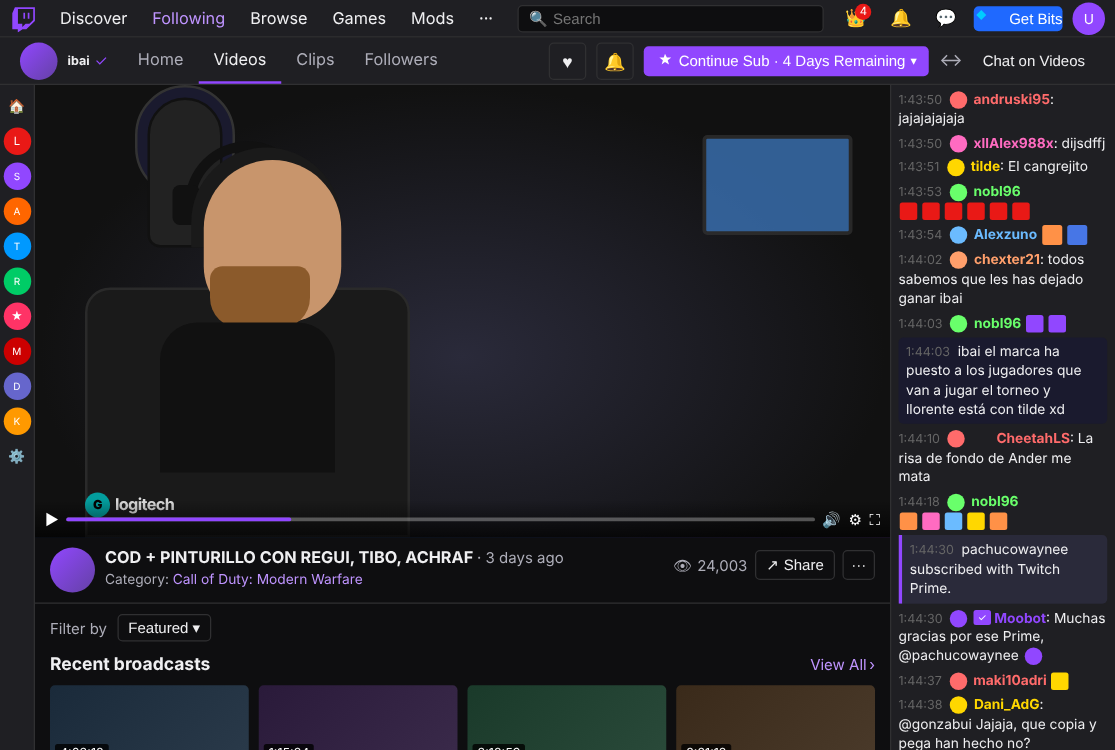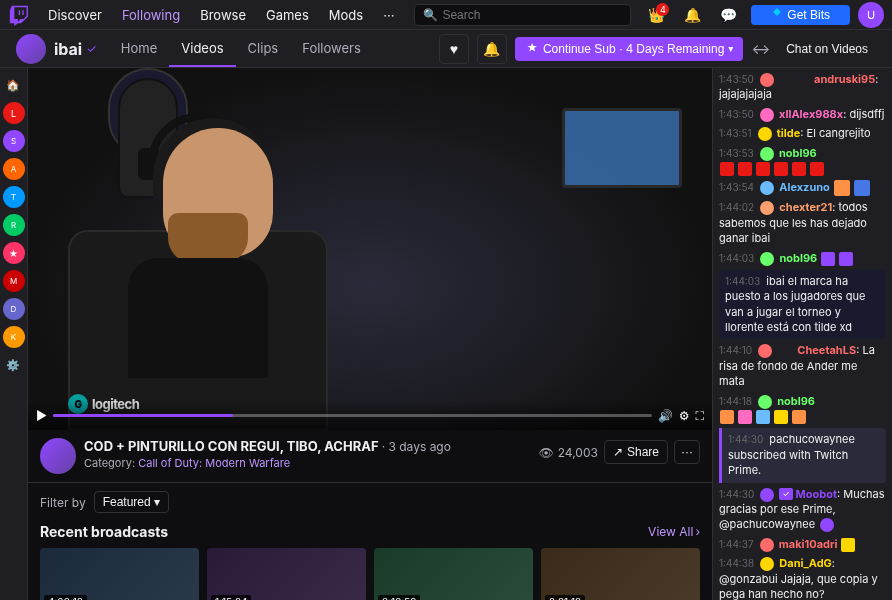--- a/index.html
+++ b/index.html
@@ -91,26 +91,26 @@
       height: 13px;
       display: flex;
       align-items: center;
       justify-content: center;
     }
     .get-bits-btn {
       background: #1f69ff;
       color: white;
       border: none;
       border-radius: 4px;
-      padding: 3px 20px;
+      padding: 3px 0;
       cursor: pointer;
       font-size: 12px;
       display: flex;
       align-items: flex-start;
-      gap: 4px;
+      gap: 16px;
       white-space: nowrap;
     }
     .avatar-circle {
       width: 26px;
       height: 26px;
       border-radius: 50%;
       background: #9147ff;
       cursor: pointer;
       overflow: hidden;
       display: flex;
@@ -133,21 +133,21 @@
     .channel-avatar {
       width: 30px;
       height: 30px;
       border-radius: 50%;
       background: #9147ff;
       margin-right: 8px;
       flex-shrink: 0;
       overflow: hidden;
     }
     .channel-name {
-      font-size: 16px;
+      font-size: 10px;
       font-weight: 700;
       margin-right: 4px;
       color: #efeff1;
     }
     .verified-icon {
       color: #9147ff;
       font-size: 12px;
       margin-right: 12px;
     }
     .channel-nav-links {
@@ -824,21 +824,21 @@
       </div>
     </div>
   </div>
 
   <div class="chat-sidebar">
     <div class="chat-messages">
 
       <div class="chat-msg">
         <span class="chat-time">1:43:50</span>
         <span style="display:inline-block;width:14px;height:14px;background:#ff6b6b;border-radius:50%;vertical-align:middle;margin-right:2px;"></span>
-        <span class="chat-user" style="color:#ff6b6b;margin-left:35px;">andruski95</span>:
+        <span class="chat-user" style="color:#ff6b6b;">andruski95</span>:
         <span class="chat-text">jajajajajaja</span>
       </div>
 
       <div class="chat-msg">
         <span class="chat-time">1:43:50</span>
         <span style="display:inline-block;width:14px;height:14px;background:#ff6bc1;border-radius:50%;vertical-align:middle;margin-right:2px;"></span>
         <span class="chat-user" style="color:#ff6bc1;">xllAlex988x</span>:
         <span class="chat-text">dijsdffj</span>
       </div>
 

